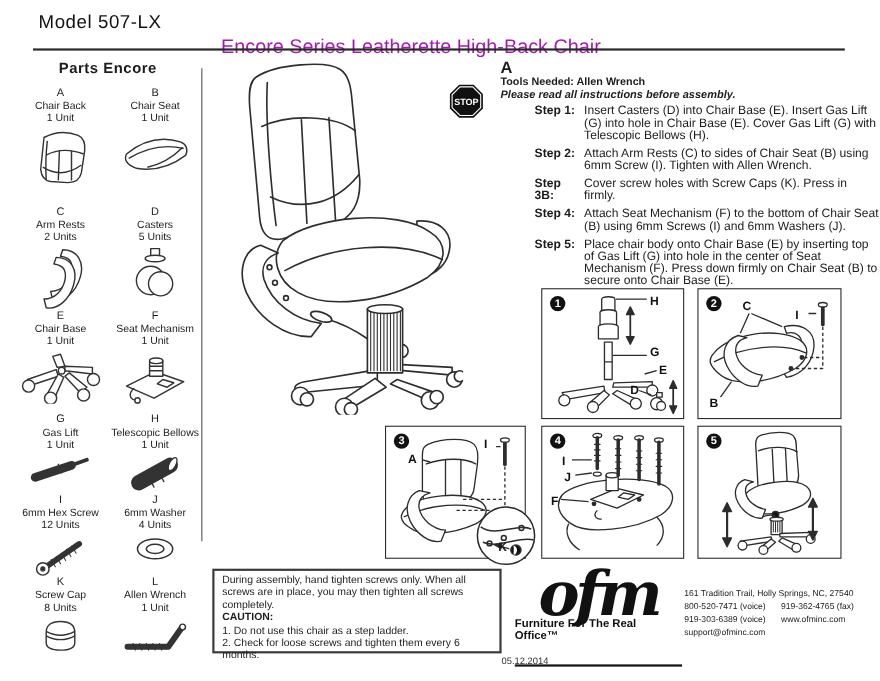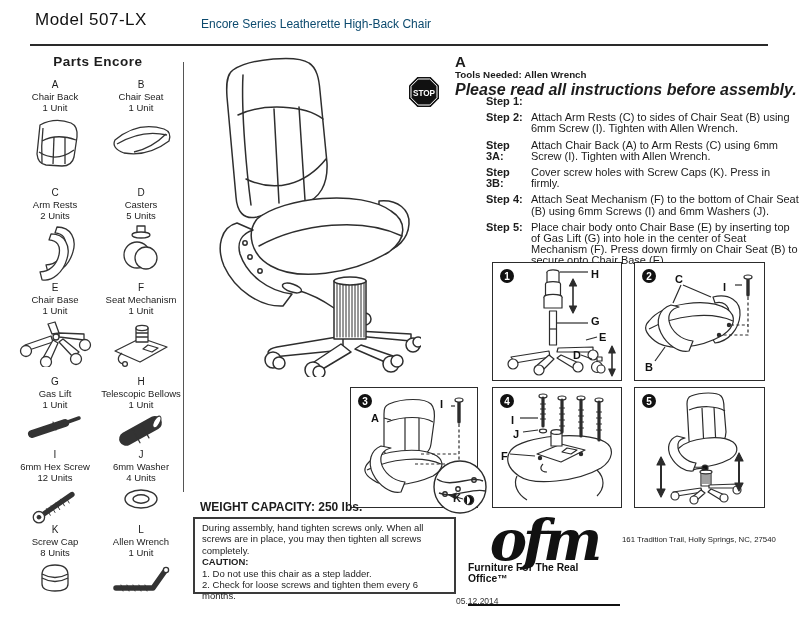--- a/index.html
+++ b/index.html
@@ -6,40 +6,40 @@
   html,body { background:#fff; }
   #page {
     position:relative; width:800px; height:619px; background:#fff;
     font-family:"Liberation Sans", sans-serif; color:#1c1c1c; overflow:hidden;
   }
   svg { display:block; }
   .abs { position:absolute; }
 
   
   .title { left:35px; top:10px; font-size:17px; letter-spacing:.5px; color:#111; }
-  .subtitle { left:201px; top:17px; font-size:12px; color:#0c4a6e; }
+  .subtitle { left:201px; top:32px; font-size:18px; color:#a21caf; }
   .title-rule { left:30px; top:44px; width:738px; height:2px; background:#2a2a2a; }
 
   
   .parts { left:12px; top:54px; width:172px; }
   .parts-title { text-align:center; font-weight:bold; font-size:13.5px; letter-spacing:.5px; }
   .parts-grid { display:grid; grid-template-columns:1fr 1fr; grid-template-rows:108px 95px 94px 73px 75px 88px; margin-top:10px; }
   .part { display:flex; flex-direction:column; align-items:center; font-size:9.5px; line-height:1.18; text-align:center; }
   .part .pletter { font-size:10px; }
   .part svg { margin-top:3px; }
   .divider { left:183px; top:62px; width:1px; height:430px; background:#555; }
 
   
   .main-chair { left:193px; top:53px; }
 
   
   .sec-letter { left:455px; top:53px; font-size:15px; font-weight:bold; }
   .stop { left:408px; top:76px; }
   .tools { left:455px; top:69px; font-size:9.8px; font-weight:bold; }
-  .notice { left:455px; top:81px; font-size:16px; font-weight:bold; font-style:italic; }
+  .notice { left:455px; top:81px; font-size:10px; font-weight:bold; font-style:italic; }
   .steps { left:455px; top:96px; width:344px; display:flex; flex-direction:column; gap:5px; }
   .step { display:flex; font-size:11px; line-height:11.2px;margin-left:31px; }
   .step .slabel { font-weight:bold; width:42px; flex:0 0 42px; }
   .step .stext { flex:1; padding-left:3px; }
 
   
   .dbox { position:absolute; border:1.5px solid #2c2c2c; background:#fff; }
   .badge { position:absolute; left:7px; top:6px; width:14px; height:14px; border-radius:50%;
            background:#111; color:#fff; font-size:10px; font-weight:bold;
            display:flex; align-items:center; justify-content:center; z-index:3; }
@@ -306,28 +306,25 @@
       <text x="16" y="19.5" text-anchor="middle" font-size="8.2" font-weight="bold" fill="#fff" font-family="Liberation Sans, sans-serif">STOP</text>
     </svg>
   </div>
 
   <div class="abs tools">Tools Needed: Allen Wrench</div>
   <div class="abs notice">Please read all instructions before assembly.</div>
 
   <div class="abs steps">
     <div class="step">
       <span class="slabel">Step 1:</span>
+      <span class="stext">Insert Casters (D) into Chair Base (E). Insert Gas Lift (G) into hole in Chair Base (E). Cover Gas Lift (G) with Telescopic Bellows (H).</span>
     </div>
     <div class="step">
       <span class="slabel">Step 2:</span>
       <span class="stext">Attach Arm Rests (C) to sides of Chair Seat (B) using 6mm Screw (I). Tighten with Allen Wrench.</span>
-    </div>
-    <div class="step">
-      <span class="slabel">Step 3A:</span>
-      <span class="stext">Attach Chair Back (A) to Arm Rests (C) using 6mm Screw (I). Tighten with Allen Wrench.</span>
     </div>
     <div class="step">
       <span class="slabel">Step 3B:</span>
       <span class="stext">Cover screw holes with Screw Caps (K). Press in firmly.</span>
     </div>
     <div class="step">
       <span class="slabel">Step 4:</span>
       <span class="stext">Attach Seat Mechanism (F) to the bottom of Chair Seat (B) using 6mm Screws (I) and 6mm Washers (J).</span>
     </div>
     <div class="step">
@@ -542,33 +539,39 @@
             <path fill="none" d="M104,72 V96"></path>
           </g>
         <polygon points="26,69 22,77 30,77" fill="#2c2c2c"></polygon>
         <polygon points="26,109 22,101 30,101" fill="#2c2c2c"></polygon>
         <polygon points="104,65 100,73 108,73" fill="#2c2c2c"></polygon>
         <polygon points="104,103 100,95 108,95" fill="#2c2c2c"></polygon>
       </g>
     </svg>
   </div>
 
-  <div class="abs weight">WEIGHT CAPACITY: 250 lbs.</div>
 
   <div class="abs notes">
     <div>During assembly, hand tighten screws only. When all screws are in place, you may then tighten all screws completely.</div>
     <div class="ntitle">CAUTION:</div>
     <div>1. Do not use this chair as a step ladder.</div>
     <div>2. Check for loose screws and tighten them every 6 months.</div>
   </div>
 
   <div class="abs datestamp">05.12.2014</div>
 
   <div class="abs logo">
     <div class="logo-script">ofm</div>
     <div class="logo-tagline">Furniture For The Real Office™</div>
   </div>
 
   <div class="abs contact">
     <div>161 Tradition Trail,  Holly Springs, NC, 27540</div>
+    <div class="c-grid">
+      <span>800-520-7471 (voice)</span>
+      <span>919-362-4765 (fax)</span>
+      <span>919-303-6389 (voice)</span>
+      <span>www.ofminc.com</span>
+      <span>support@ofminc.com</span>
+    </div>
   </div>
 
 </div>
 
 </body></html>

